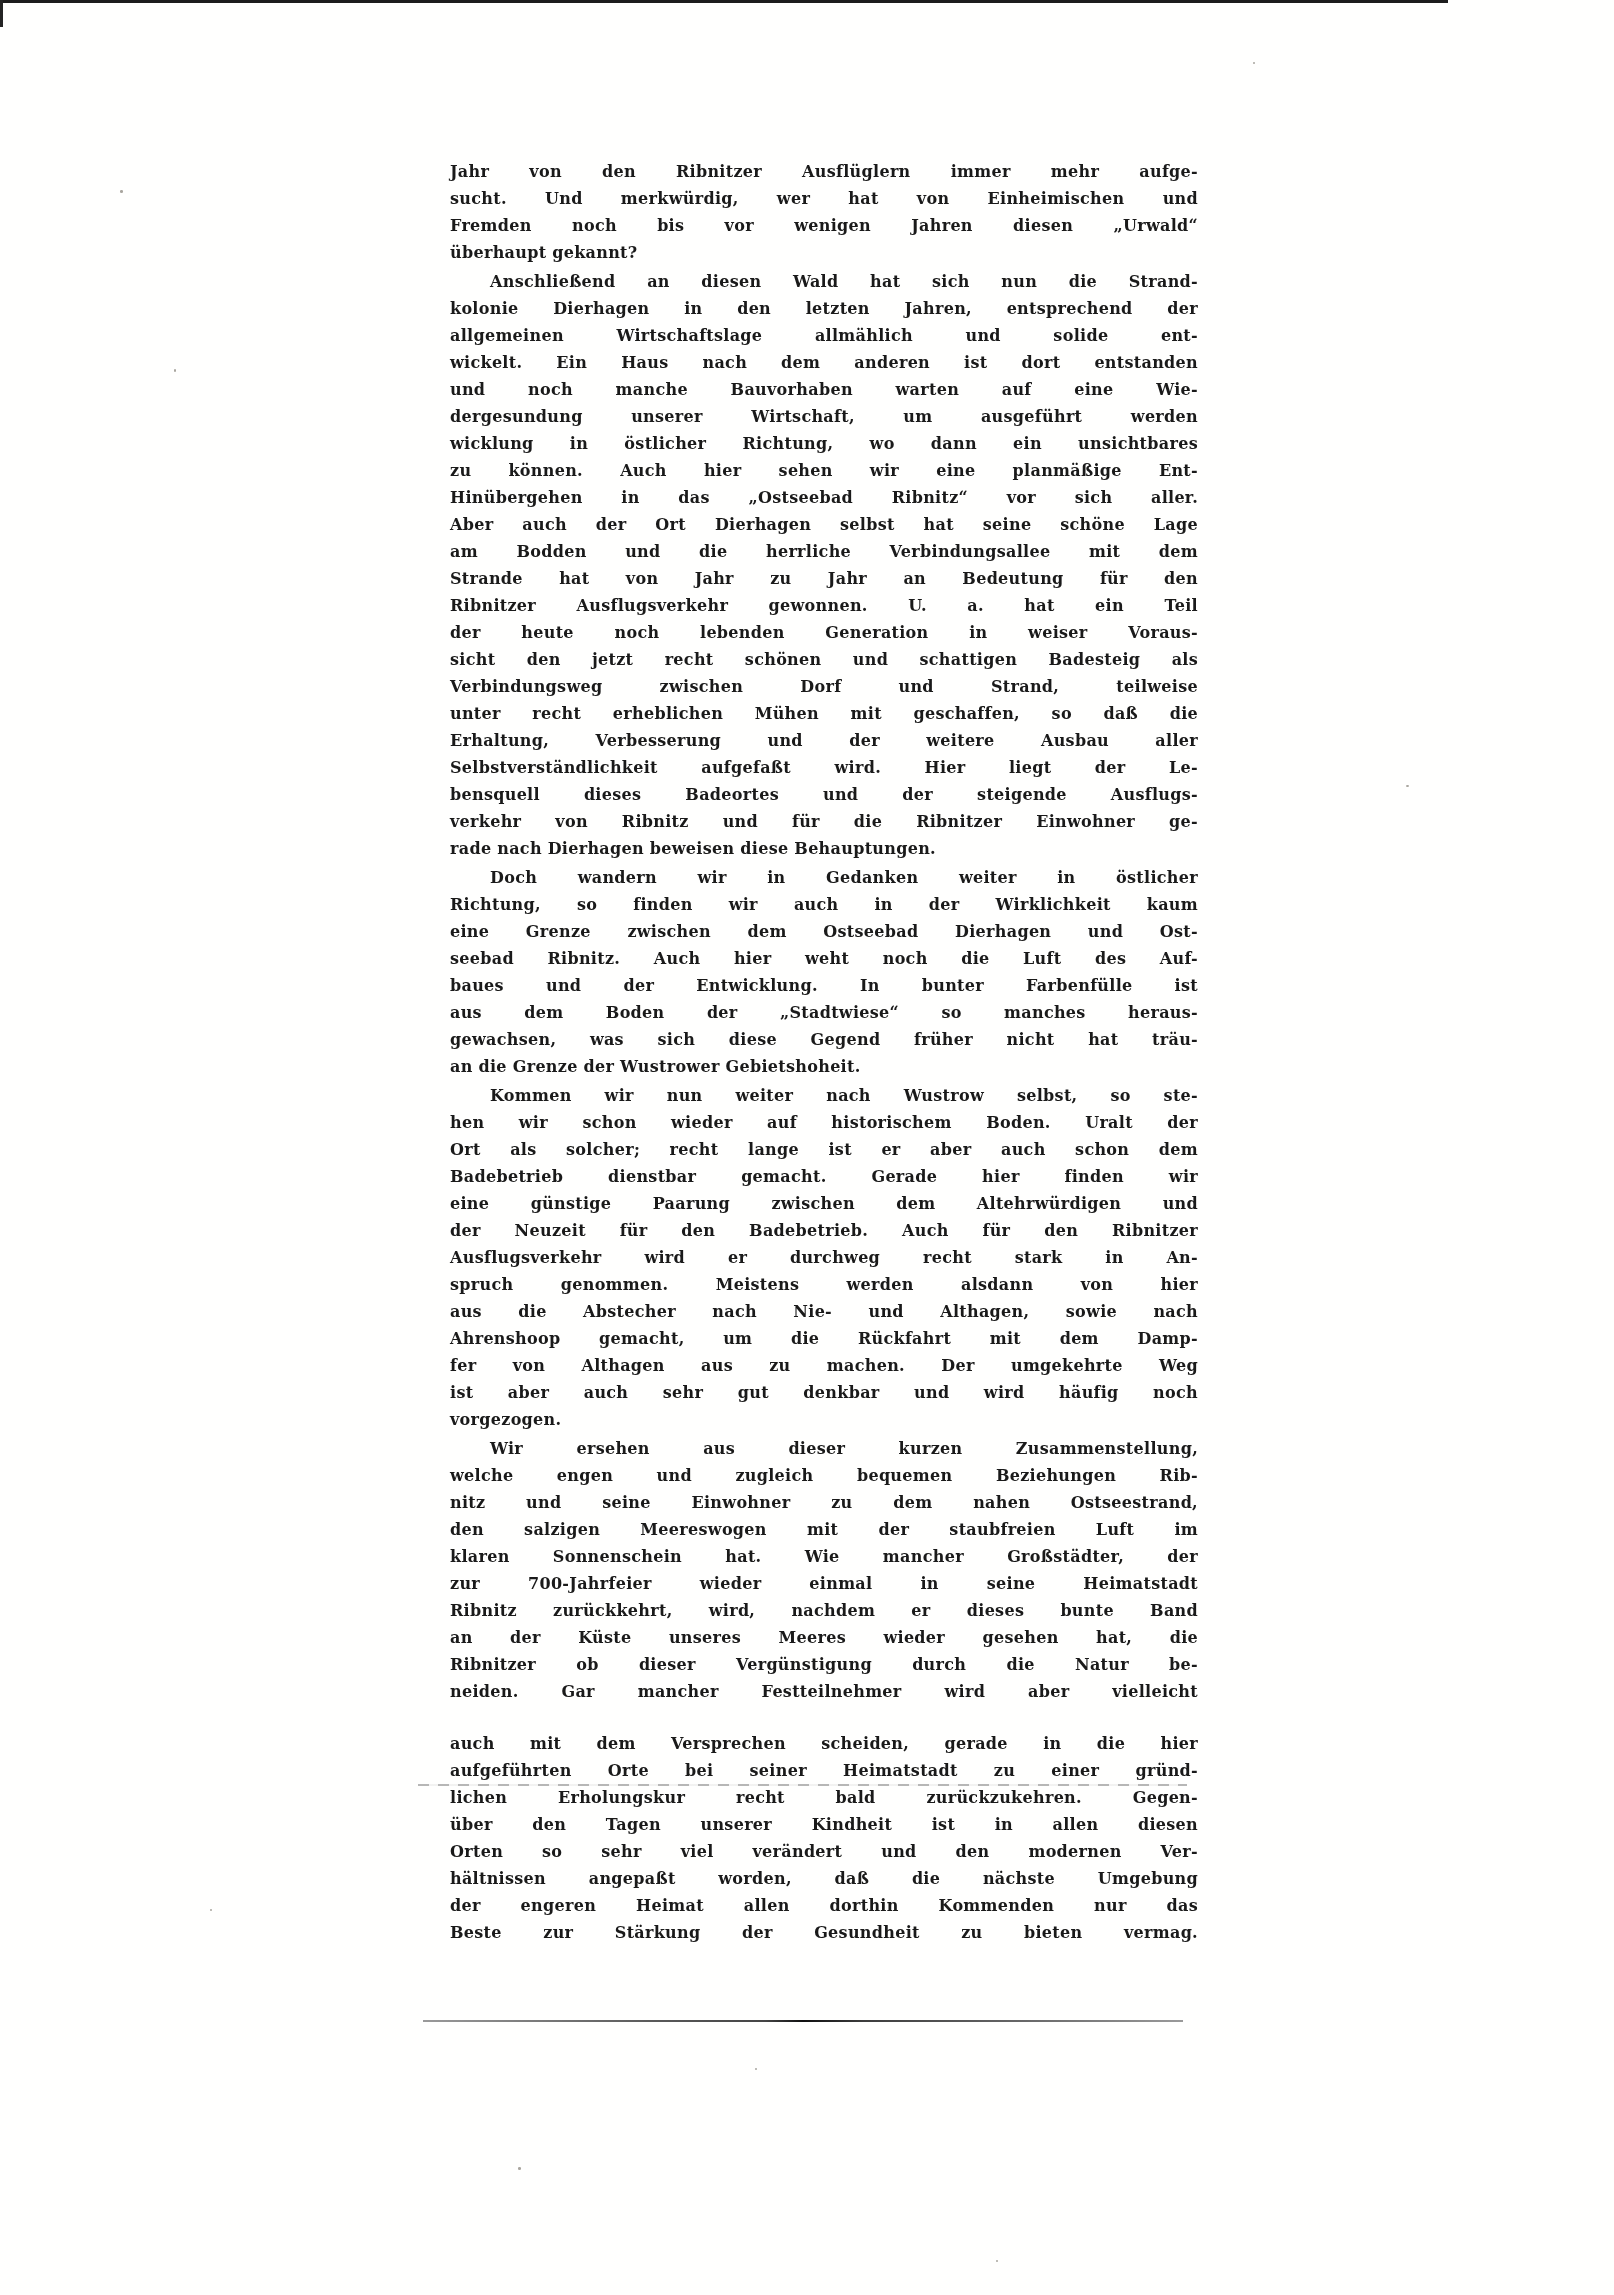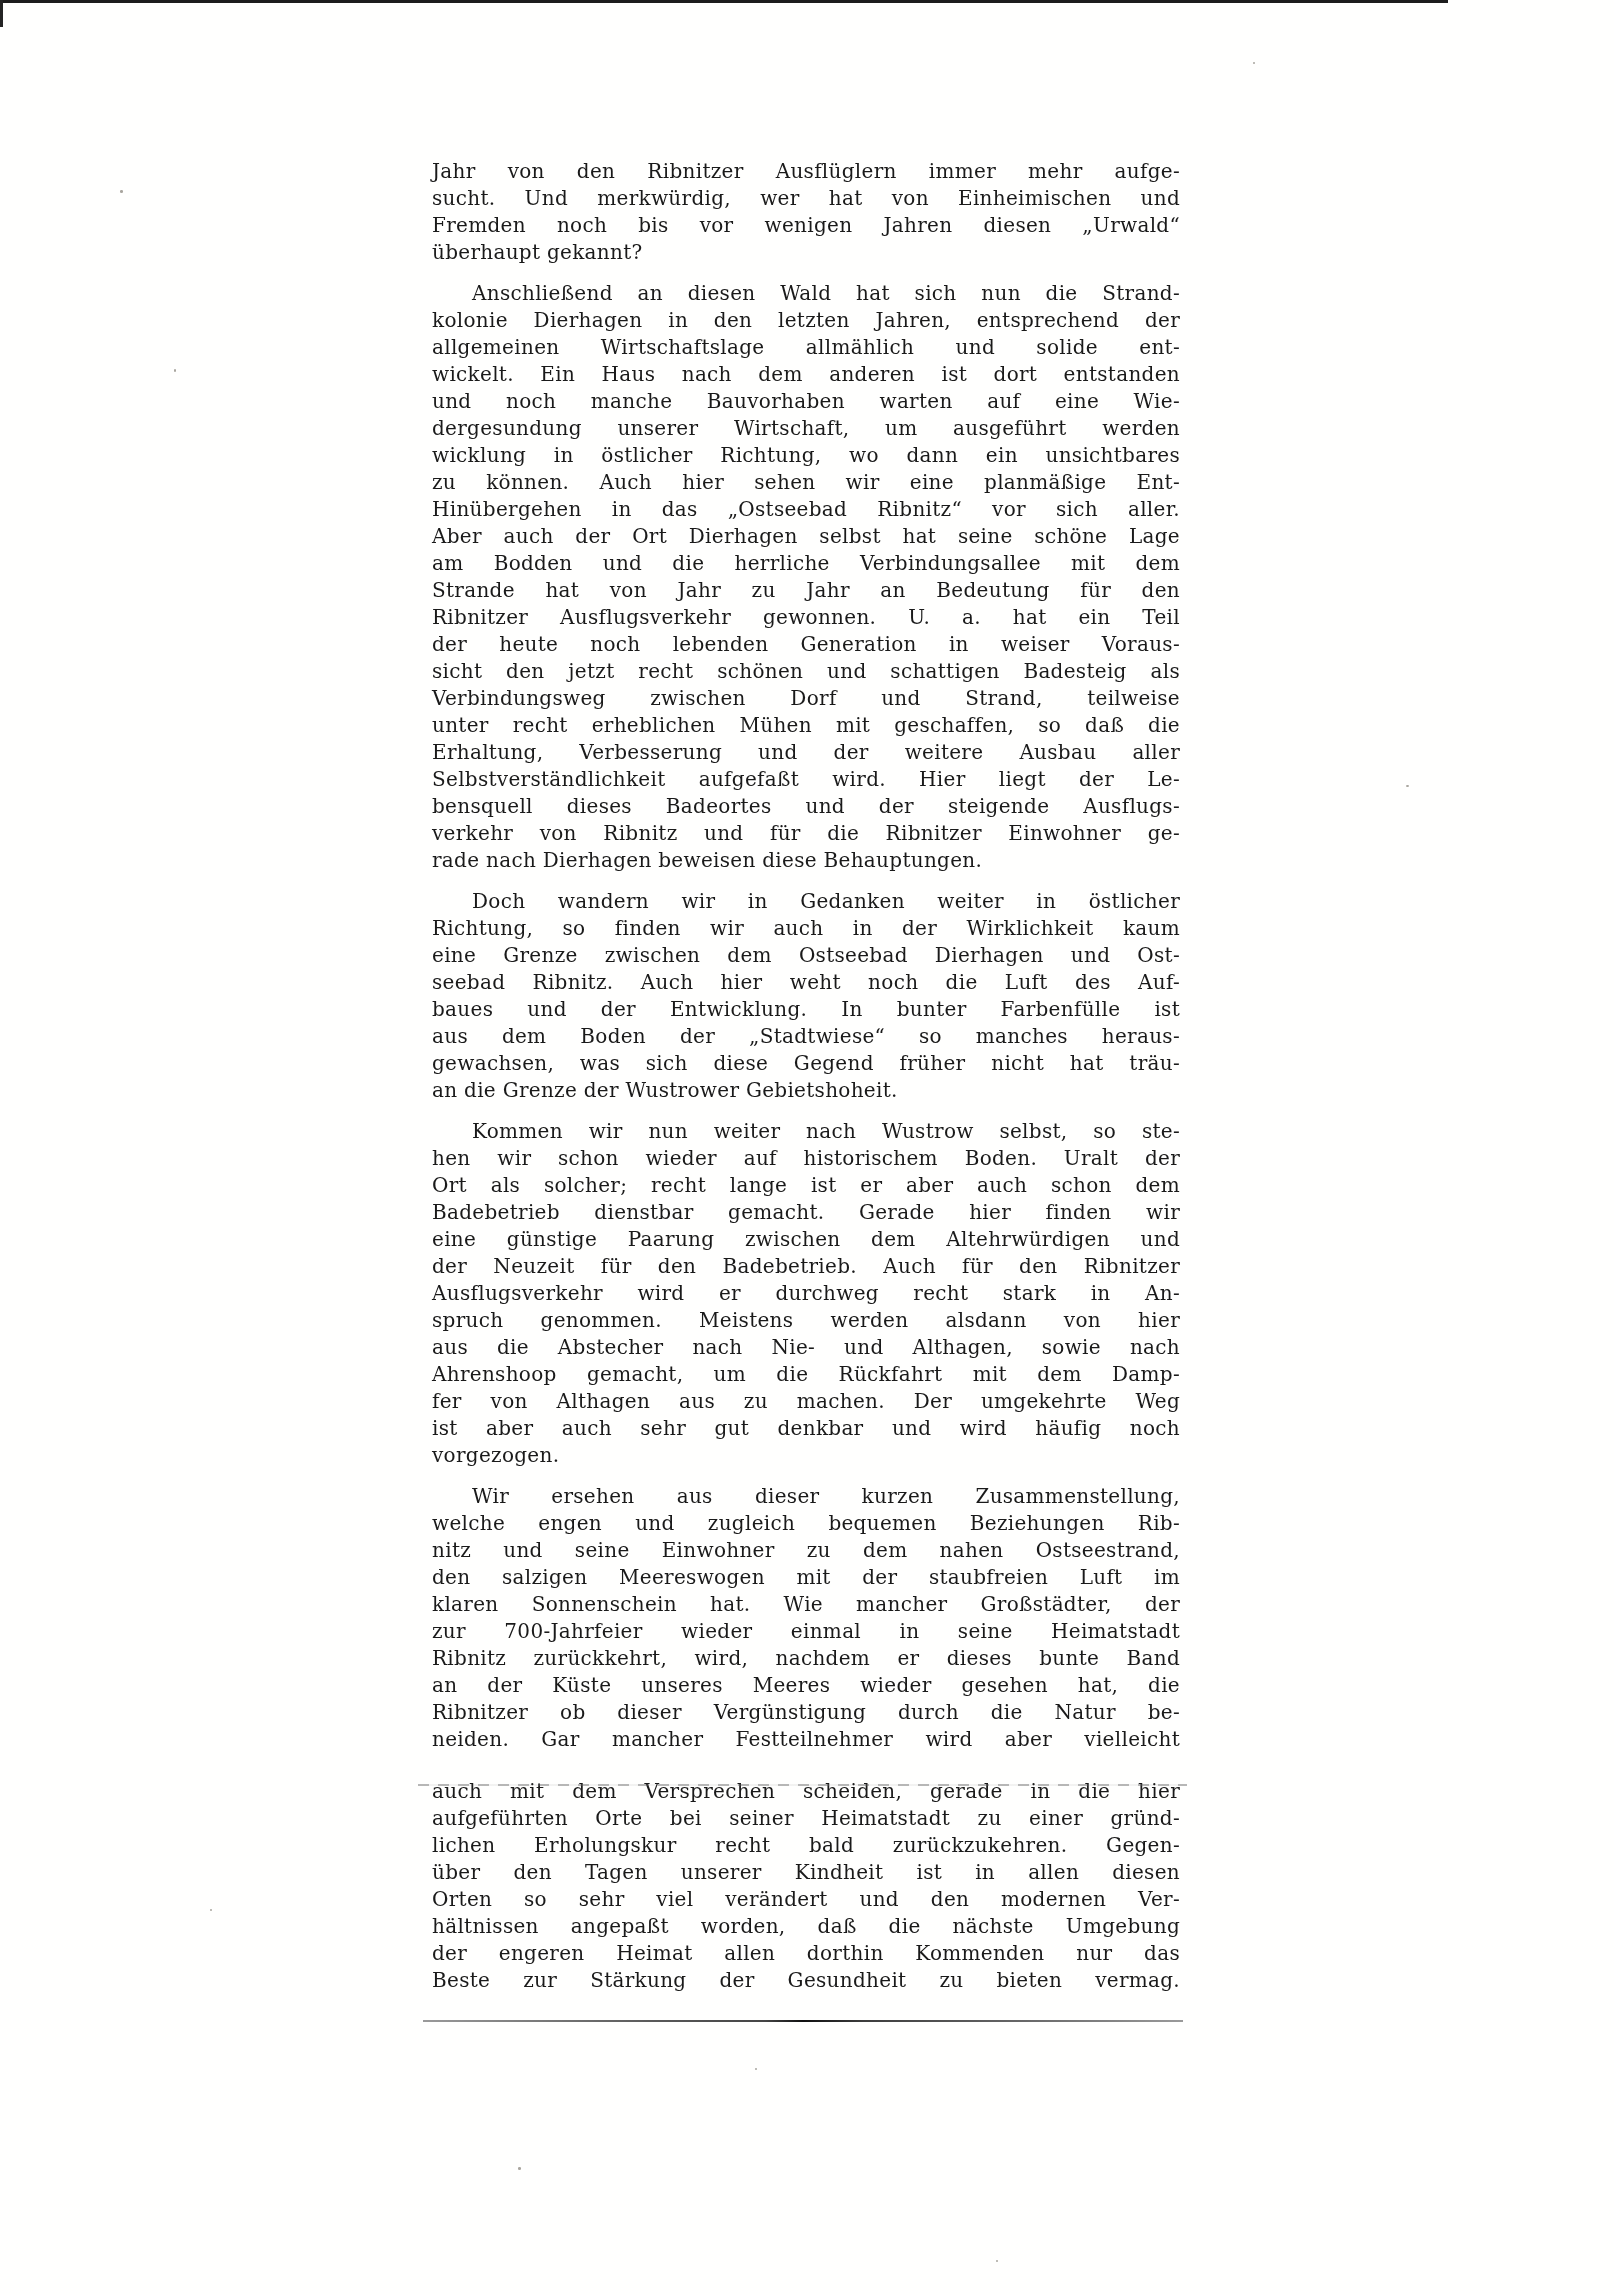--- a/index.html
+++ b/index.html
@@ -22,30 +22,30 @@
     background: #1d1d1d;
   }
   .left-edge {
     position: absolute; left: 0; top: 0;
     width: 2.7px; height: 27px;
     background: #242424;
   }
   
   .column {
     position: absolute;
-    left: 432px; top: 158px;
+    left: 450px; top: 158px;
     width: 748px;
     color: #1a1a1a;
-    font-size: 20px;
-    font-weight: 400;
+    font-size: 16px;
+    font-weight: 700;
     line-height: 27px;
     letter-spacing: 0.3px;
   }
   .para { margin: 0; }
-  .para + .para { margin-top: 14px; }
+  .para + .para { margin-top: 2px; }
   .para.gap-extra { margin-top: 25px; }
   .line {
     text-align: justify;
     text-align-last: justify;
     white-space: normal;
   }
   .line.last {
     text-align-last: left;
   }
   .para.indent .line:first-child { padding-left: 40px; }

